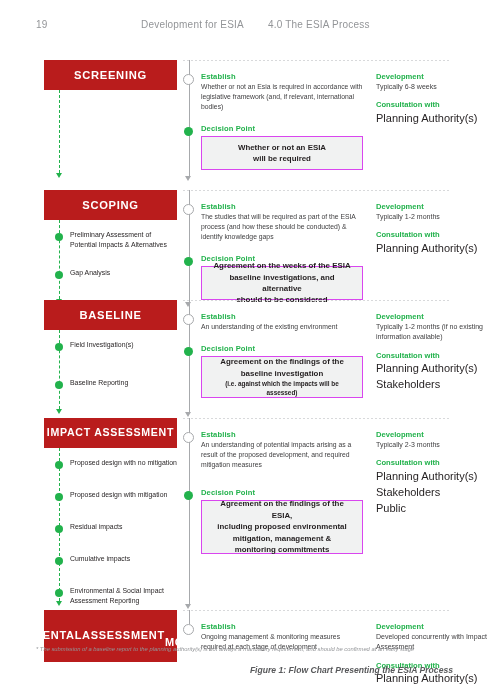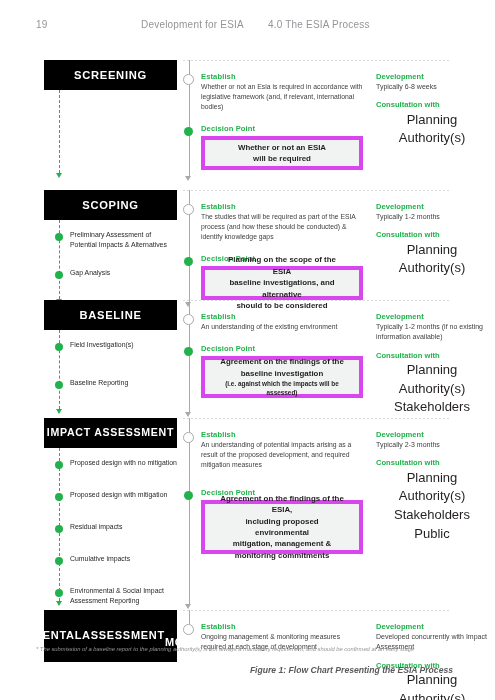--- a/index.html
+++ b/index.html
@@ -21,21 +21,21 @@
   .row{position:relative;width:495px;}
 
   
   .dsep{position:absolute;left:183px;right:44px;top:0;height:1px;
         background-image:linear-gradient(to right,#d8d9db 0 2px,transparent 2px 4px);
         background-size:4px 1px;background-repeat:repeat-x;}
 
   
   .lcol{position:absolute;left:44px;top:0;width:133px;}
   .stagebox{
-    background:#000000;color:#ffffff;
+    background:#b91c1c;color:#ffffff;
     font-size:11.2px;font-weight:700;letter-spacing:.7px;
     text-align:center;display:flex;align-items:center;justify-content:center;
     line-height:1.26;box-sizing:border-box;padding:4px 2px;
   }
   .stagebox.s1{height:30px;}
   .stagebox.s2{height:30px;}
   .stagebox.s3{height:30px;}
   .stagebox.s4{height:30px;font-size:10.6px;}
   .stagebox.s5{height:52px;font-size:11px;}
   .stagebox .ln{display:block;}
@@ -56,33 +56,33 @@
           border-left:3.4px solid transparent;border-right:3.4px solid transparent;
           border-top:5px solid #a7a9ac;}
   .mnode{position:absolute;left:0;width:180px;}
   .mnode .ring{position:absolute;left:0;top:2px;width:11px;height:11px;border-radius:50%;
                background:#ffffff;border:1.4px solid #a7a9ac;box-sizing:border-box;}
   .mnode .fill{position:absolute;left:1px;top:3px;width:9px;height:9px;border-radius:50%;background:#22b24c;}
   .mnode .hd{position:absolute;left:18px;top:0;font-size:7.6px;font-weight:700;color:#22b24c;letter-spacing:.1px;}
   .mnode .bd{position:absolute;left:18px;top:10px;width:162px;font-size:6.8px;line-height:1.5;color:#414042;}
 
   .dbox{position:absolute;left:18px;box-sizing:border-box;
-        border:4px solid #d946ef;background:#f1f2f2;
+        border:1px solid #d946ef;background:#f1f2f2;
         width:162px;display:flex;align-items:center;justify-content:center;
-        text-align:center;padding:5px 13px;}
+        text-align:center;padding:5px 7px;}
   .dbox .inner{width:100%;}
   .dbox .l{display:block;font-size:7.9px;font-weight:700;color:#231f20;line-height:1.45;}
   .dbox .sub{display:block;font-size:6.4px;font-weight:700;color:#231f20;line-height:1.45;}
 
   
   .rcol{position:absolute;left:376px;top:0;width:112px;}
   .rblk{position:absolute;left:0;width:112px;}
   .rhd{font-size:7.6px;font-weight:700;color:#22b24c;line-height:1.35;}
   .rtx{font-size:7.0px;color:#414042;line-height:1.45;}
-  .rtx.dk{color:#231f20;font-size:13px;text-align:center;}
+  .rtx.dk{color:#231f20;font-size:11px;}
 
   
   .fnote{position:absolute;left:36px;top:645px;width:430px;font-size:5.8px;font-style:italic;color:#939598;line-height:1.4;}
   .cap{position:absolute;right:42px;top:665px;font-size:8.6px;font-style:italic;font-weight:700;color:#58595b;}
 </style>
 </head>
 <body>
 
 <div class="page">
 
@@ -154,21 +154,21 @@
             <span class="ring"></span>
             <span class="hd">Establish</span>
             <span class="bd">The studies that will be required as part of the ESIA process (and how these should be conducted) &amp; identify knowledge gaps</span>
           </div>
           <div class="mnode" style="top: 64px;">
             <span class="fill"></span>
             <span class="hd">Decision Point</span>
           </div>
           <div class="dbox" style="top: 76px; height: 34px;">
             <div class="inner">
-              <span class="l">Planning on the scope of the ESIA</span>
+              <span class="l">Agreement on the weeks of the ESIA</span>
               <span class="l">baseline investigations, and alternative</span>
               <span class="l">should to be considered</span>
             </div>
           </div>
         </div>
         <div class="rcol">
           <div class="rblk" style="top: 12px;">
             <div class="rhd">Development</div>
             <div class="rtx">Typically 1-2 months</div>
             <div class="rhd" style="margin-top: 8px;">Consultation with</div>

